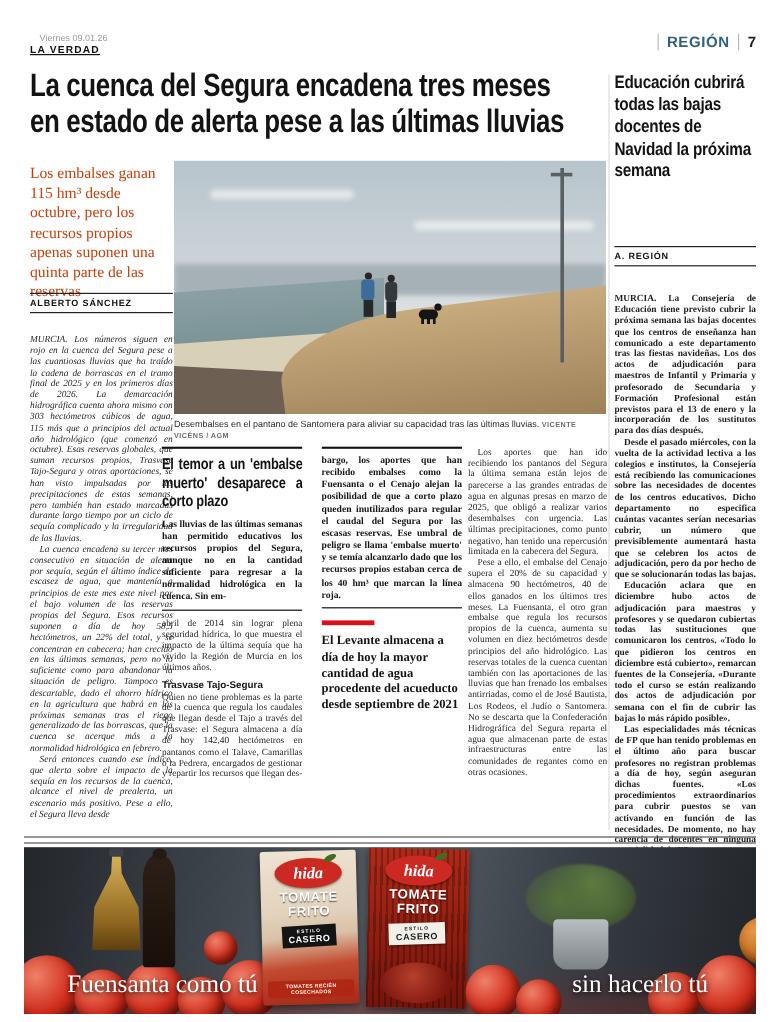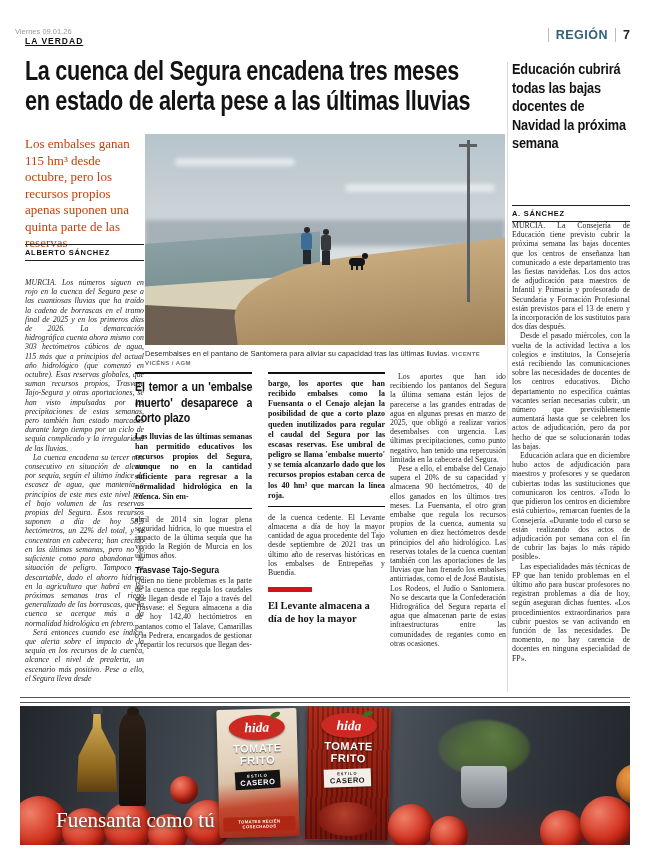--- a/index.html
+++ b/index.html
@@ -1,20 +1,20 @@
 <!DOCTYPE html>
 <html lang="es"><head>
 <meta charset="utf-8">
 <style>
   html,body{margin:0;padding:0;background:#e8e8e8;}
   .page{position:relative;width:650px;height:852px;background:#ffffff;overflow:hidden;
         font-family:"Liberation Serif",serif;color:#1d1d1d;margin:0 auto;}
 
   
-  .mast-date{position:absolute;left:15px;top:27px;font:7.5px "Liberation Sans",sans-serif;color:#9a9a9a;text-align:center;}
+  .mast-date{position:absolute;left:33px;top:27px;font:7.5px "Liberation Sans",sans-serif;color:#9a9a9a;text-align:center;}
   .mast-paper{position:absolute;left:25px;top:36px;font:bold 8.5px "Liberation Sans",sans-serif;letter-spacing:1px;color:#111;text-decoration:underline;}
   .mast-right{position:absolute;right:20px;top:28px;display:flex;align-items:center;gap:7px;}
   .mast-bar{width:1px;height:14px;background:#bbb;}
   .mast-section{font:bold 12.5px "Liberation Sans",sans-serif;color:#2f617a;letter-spacing:.5px;}
   .mast-page{font:bold 12.5px "Liberation Sans",sans-serif;color:#222;}
 
   
   .headline{position:absolute;left:25px;top:56px;width:604px;transform:scaleX(.8);transform-origin:0 0;
             font:800 27px/30px "Liberation Sans",sans-serif;letter-spacing:-.4px;color:#131313;}
   .headline span{display:block;}
@@ -69,21 +69,21 @@
   
   .pq-bar{width:44px;height:4.5px;background:#d8101c;margin:10px 0 7px;}
   .pull-quote{font:bold 10.5px/13.2px "Liberation Serif",serif;color:#141414;text-align:left;}
 
   
   .vdiv{position:absolute;left:507px;top:62px;width:1px;height:630px;background:#dcdcdc;}
   .sb-headline-wrap{position:absolute;left:512px;top:60px;width:139px;transform:scaleX(.85);transform-origin:0 0;
         font:800 15px/18.5px "Liberation Sans",sans-serif;color:#131313;letter-spacing:-.2px;}
   .sb-byline{position:absolute;left:512px;top:205px;width:118px;border-top:1px solid #222;border-bottom:1px solid #222;
         padding:3px 0;font:bold 7.5px "Liberation Sans",sans-serif;letter-spacing:.7px;color:#111;}
-  .sb-body{left:512px;top:221px;width:118px;height:466px;}
+  .sb-body{left:512px;top:244px;width:118px;height:466px;font-weight:bold;}
 
   
   .ad-sep{position:absolute;left:20px;top:697px;width:610px;height:4px;border-top:1px solid #555;border-bottom:1px solid #555;}
   .ad{position:absolute;left:20px;top:706px;width:610px;height:139px;overflow:hidden;
       background:linear-gradient(100deg,#23262b 0%,#3f464e 28%,#575e66 50%,#373d44 74%,#22252a 100%);}
   .ad-glow{position:absolute;left:0;right:0;bottom:-45px;height:100px;
       background:radial-gradient(ellipse at 18% 100%,rgba(165,32,20,.55),transparent 62%),
                  radial-gradient(ellipse at 86% 100%,rgba(165,32,20,.5),transparent 62%);}
   .tom{position:absolute;border-radius:50%;
        background:radial-gradient(circle at 35% 30%,#ef8068,#cf2c1b 55%,#8c150c 92%);
@@ -191,33 +191,32 @@
     <div class="ins-rule-bot"></div>
     <p>abril de 2014 sin lograr plena seguridad hídrica, lo que muestra el impacto de la última sequía que ha vivido la Región de Murcia en los últimos años.</p>
     <div class="subhead">Trasvase Tajo-Segura</div>
     <p>Quien no tiene problemas es la parte de la cuenca que regula los caudales que llegan desde el Tajo a través del Trasvase: el Segura almacena a día de hoy 142,40 hectómetros en pantanos como el Talave, Camarillas o la Pedrera, encargados de gestionar y repartir los recursos que llegan des-</p>
   </div>
 
   <div class="col c3">
     <div class="ins-rule-top"></div>
     <p class="ins-bold">bargo, los aportes que han recibido embalses como la Fuensanta o el Cenajo alejan la posibilidad de que a corto plazo queden inutilizados para regular el caudal del Segura por las escasas reservas. Ese umbral de peligro se llama 'embalse muerto' y se temía alcanzarlo dado que los recursos propios estaban cerca de los 40 hm³ que marcan la línea roja.</p>
     <div class="ins-rule-bot"></div>
-    <p>de la cuenca cedente. El Levante almacena a día de hoy la mayor cantidad de agua procedente del Tajo desde septiembre de 2021 tras un último año de reservas históricas en los embalses de Entrepeñas y Buendía.</p>
     <div class="pq-bar"></div>
-    <div class="pull-quote">El Levante almacena a día de hoy la mayor cantidad de agua procedente del acueducto desde septiembre de 2013</div>
+    <div class="pull-quote">El Levante almacena a día de hoy la mayor cantidad de agua procedente del acueducto desde septiembre de 2021</div>
   </div>
 
   <div class="col c4">
     <p class="ind">Los aportes que han ido recibiendo los pantanos del Segura la última semana están lejos de parecerse a las grandes entradas de agua en algunas presas en marzo de 2025, que obligó a realizar varios desembalses con urgencia. Las últimas precipitaciones, como punto negativo, han tenido una repercusión limitada en la cabecera del Segura.</p>
     <p class="ind">Pese a ello, el embalse del Cenajo supera el 20% de su capacidad y almacena 90 hectómetros, 40 de ellos ganados en los últimos tres meses. La Fuensanta, el otro gran embalse que regula los recursos propios de la cuenca, aumenta su volumen en diez hectómetros desde principios del año hidrológico. Las reservas totales de la cuenca cuentan también con las aportaciones de las lluvias que han frenado los embalses antirriadas, como el de José Bautista, Los Rodeos, el Judío o Santomera. No se descarta que la Confederación Hidrográfica del Segura reparta el agua que almacenan parte de estas infraestructuras entre las comunidades de regantes como en otras ocasiones.</p>
   </div>
 
   <div class="vdiv"></div>
   <div class="sb-headline-wrap">Educación cubrirá todas las bajas docentes de Navidad la próxima semana</div>
-  <div class="sb-byline">A. SÁNCHEZ</div>
+  <div class="sb-byline">A. REGIÓN</div>
   <div class="col sb-body">
     <p>MURCIA. La Consejería de Educación tiene previsto cubrir la próxima semana las bajas docentes que los centros de enseñanza han comunicado a este departamento tras las fiestas navideñas. Los dos actos de adjudicación para maestros de Infantil y Primaria y profesorado de Secundaria y Formación Profesional están previstos para el 13 de enero y la incorporación de los sustitutos para dos días después.</p>
     <p class="ind">Desde el pasado miércoles, con la vuelta de la actividad lectiva a los colegios e institutos, la Consejería está recibiendo las comunicaciones sobre las necesidades de docentes de los centros educativos. Dicho departamento no especifica cuántas vacantes serían necesarias cubrir, un número que previsiblemente aumentará hasta que se celebren los actos de adjudicación, pero da por hecho de que se solucionarán todas las bajas.</p>
     <p class="ind">Educación aclara que en diciembre hubo actos de adjudicación para maestros y profesores y se quedaron cubiertas todas las sustituciones que comunicaron los centros. «Todo lo que pidieron los centros en diciembre está cubierto», remarcan fuentes de la Consejería. «Durante todo el curso se están realizando dos actos de adjudicación por semana con el fin de cubrir las bajas lo más rápido posible».</p>
     <p class="ind">Las especialidades más técnicas de FP que han tenido problemas en el último año para buscar profesores no registran problemas a día de hoy, según aseguran dichas fuentes. «Los procedimientos extraordinarios para cubrir puestos se van activando en función de las necesidades. De momento, no hay carencia de docentes en ninguna especialidad de FP».</p>
   </div>
 
   <div class="ad-sep"></div>
   <div class="ad">
     <div class="ad-glow"></div>
@@ -269,15 +268,16 @@
     <div class="ad-plant"></div>
     <div class="ad-pot"></div>
 
     <div class="tom" style="left:368px;top:98px;width:46px;height:46px;"></div>
     <div class="tom" style="left:410px;top:110px;width:38px;height:38px;"></div>
     <div class="tom" style="left:520px;top:104px;width:44px;height:44px;"></div>
     <div class="tom" style="left:560px;top:90px;width:54px;height:54px;"></div>
     <div class="tom" style="left:596px;top:58px;width:40px;height:40px;background:radial-gradient(circle at 35% 30%,#e89a4c,#c56a1d 60%,#8a4410 92%);"></div>
 
     <div class="tagline tag-left">Fuensanta como tú</div>
+    <div class="tagline tag-right">sin hacerlo tú</div>
   </div>
 
 </div>
 
 </body></html>

